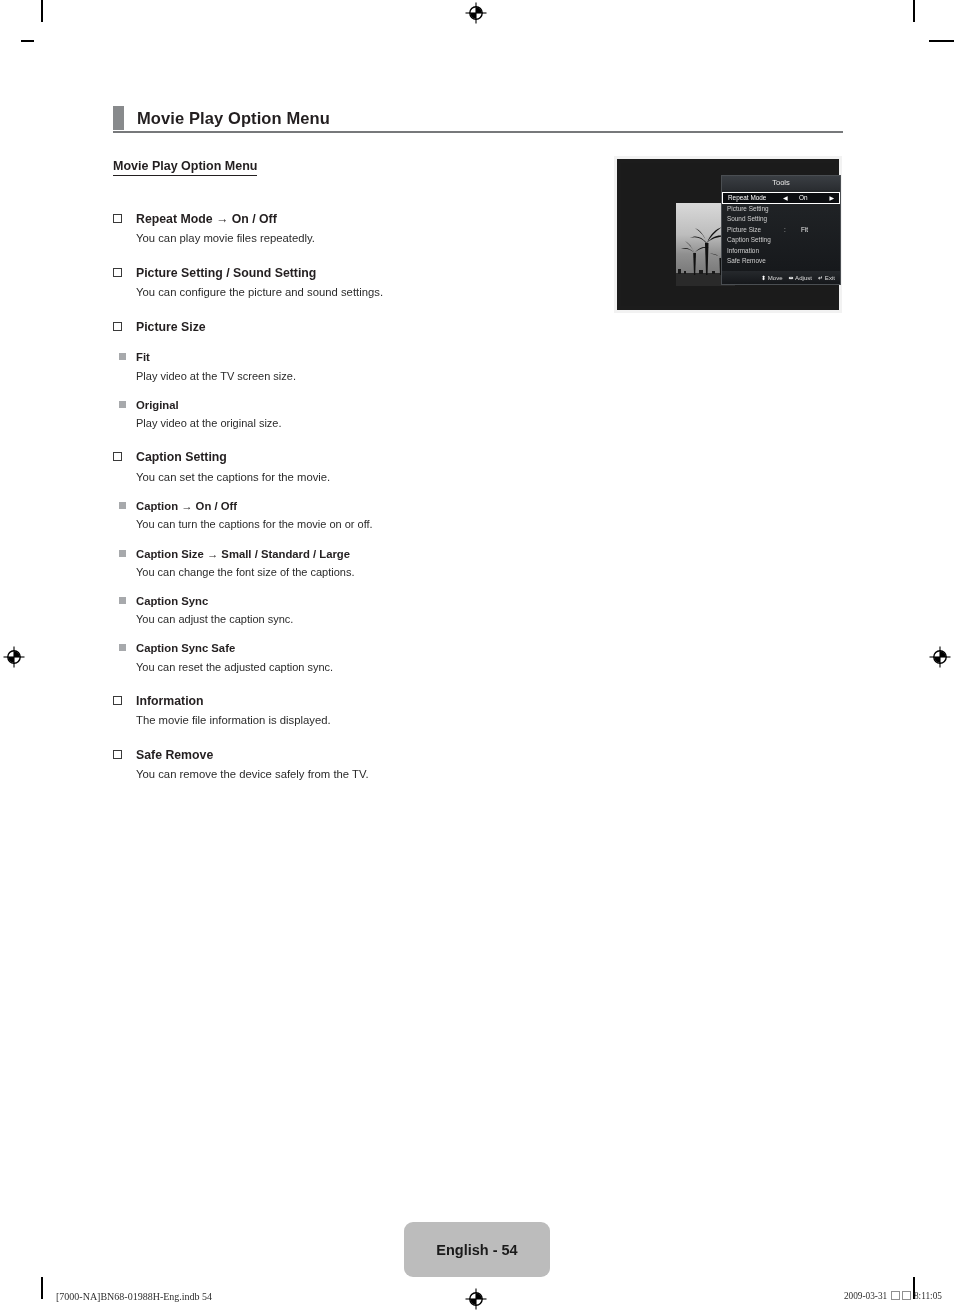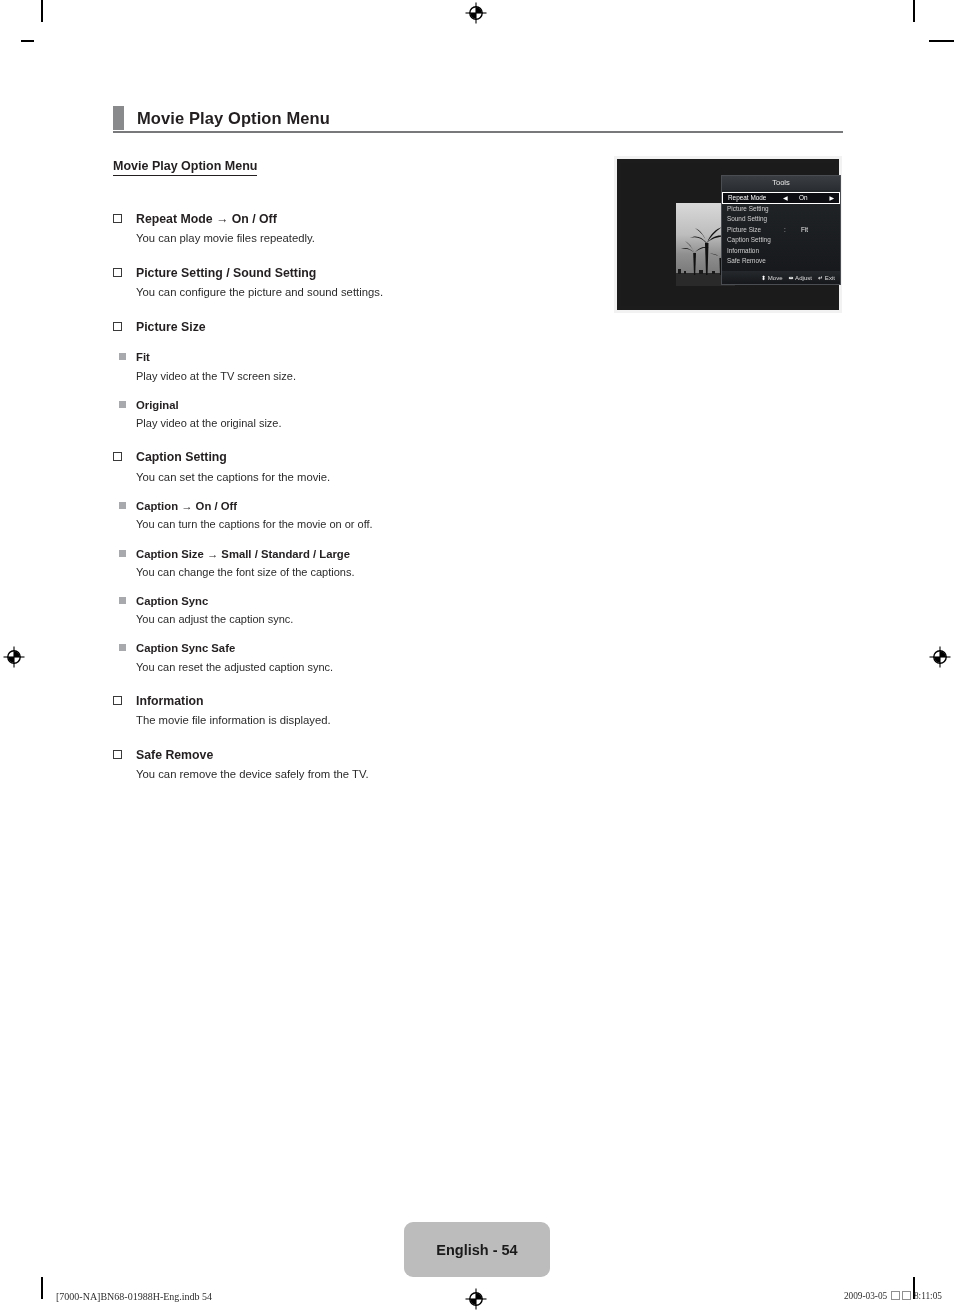--- a/index.html
+++ b/index.html
@@ -418,18 +418,18 @@
     </div>
   </div>
 
   <div class="page-badge">
     <span>English - 54</span>
   </div>
 
   <div class="foot-left">[7000-NA]BN68-01988H-Eng.indb   54</div>
 
   <div class="foot-right">
-    <span>2009-03-05</span>
+    <span>2009-03-31</span>
     <span class="ph"></span><span class="ph"></span>
     <span>8:11:05</span>
   </div>
 
 </div>
 
 </body></html>

